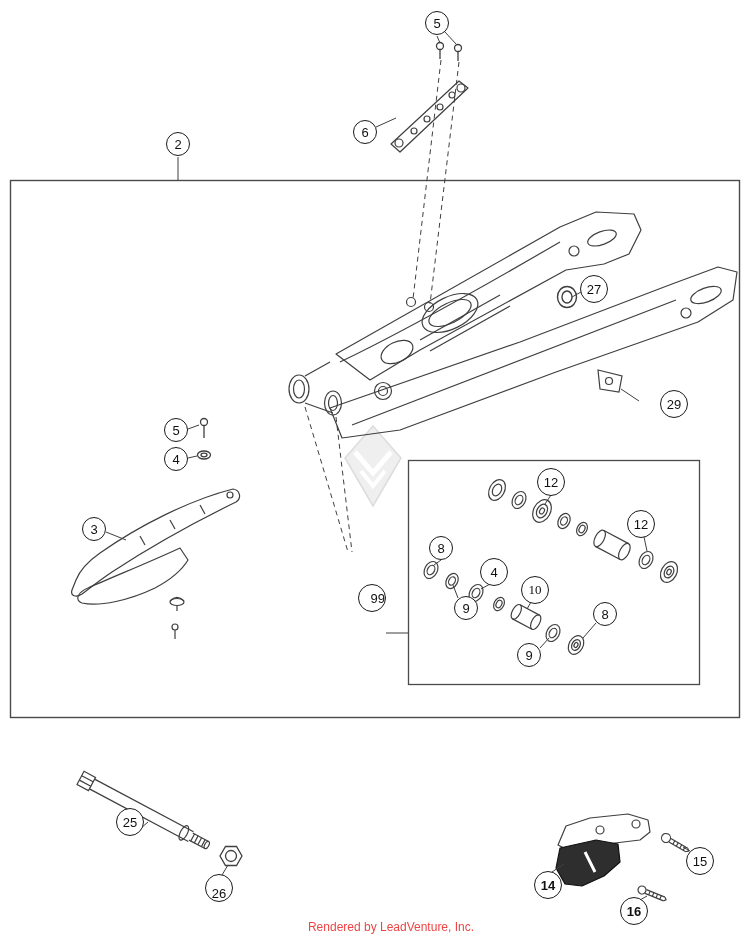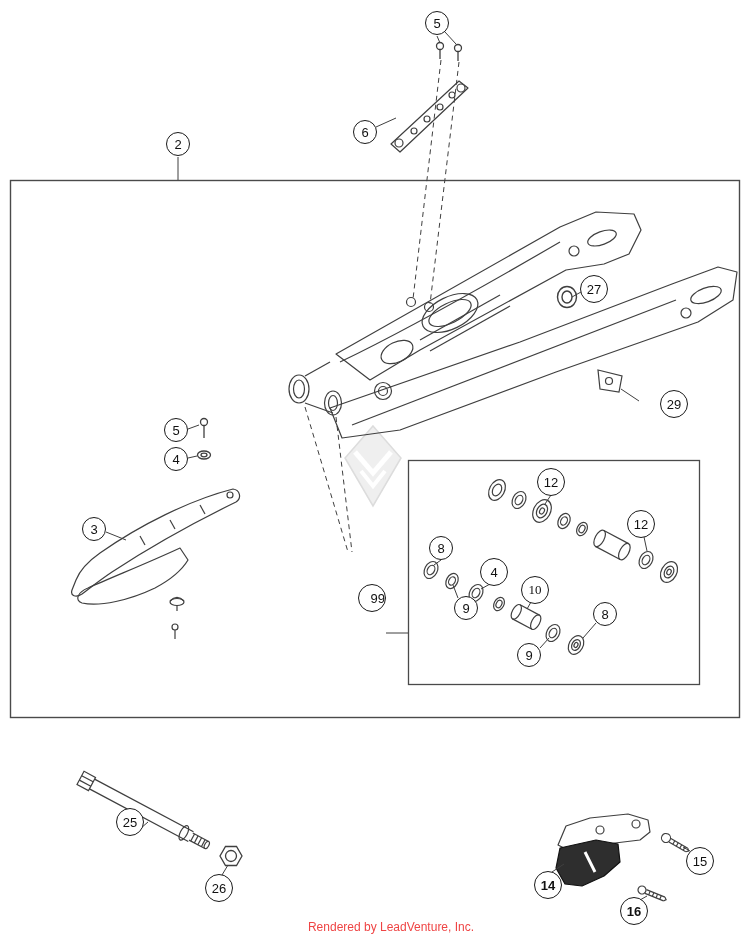--- a/index.html
+++ b/index.html
@@ -328,21 +328,21 @@
     </div>
   <div class="callout sm" style="left:517px; top:643px;">
       <span>9</span>
     </div>
   <div class="callout lg" style="left:358px; top:584px;justify-content:flex-end;">
       <span>99</span>
     </div>
   <div class="callout lg" style="left:116px; top:808px;">
       <span>25</span>
     </div>
-  <div class="callout lg" style="left:205px; top:874px;">
+  <div class="callout lg" style="left:205px; top:874px;align-items:flex-end;">
       <span>26</span>
     </div>
   <div class="callout lg" style="left:534px; top:871px;font-weight:bold;">
       <span>14</span>
     </div>
   <div class="callout lg" style="left:686px; top:847px;">
       <span>15</span>
     </div>
   <div class="callout lg" style="left:620px; top:897px;font-weight:bold;">
       <span>16</span>

